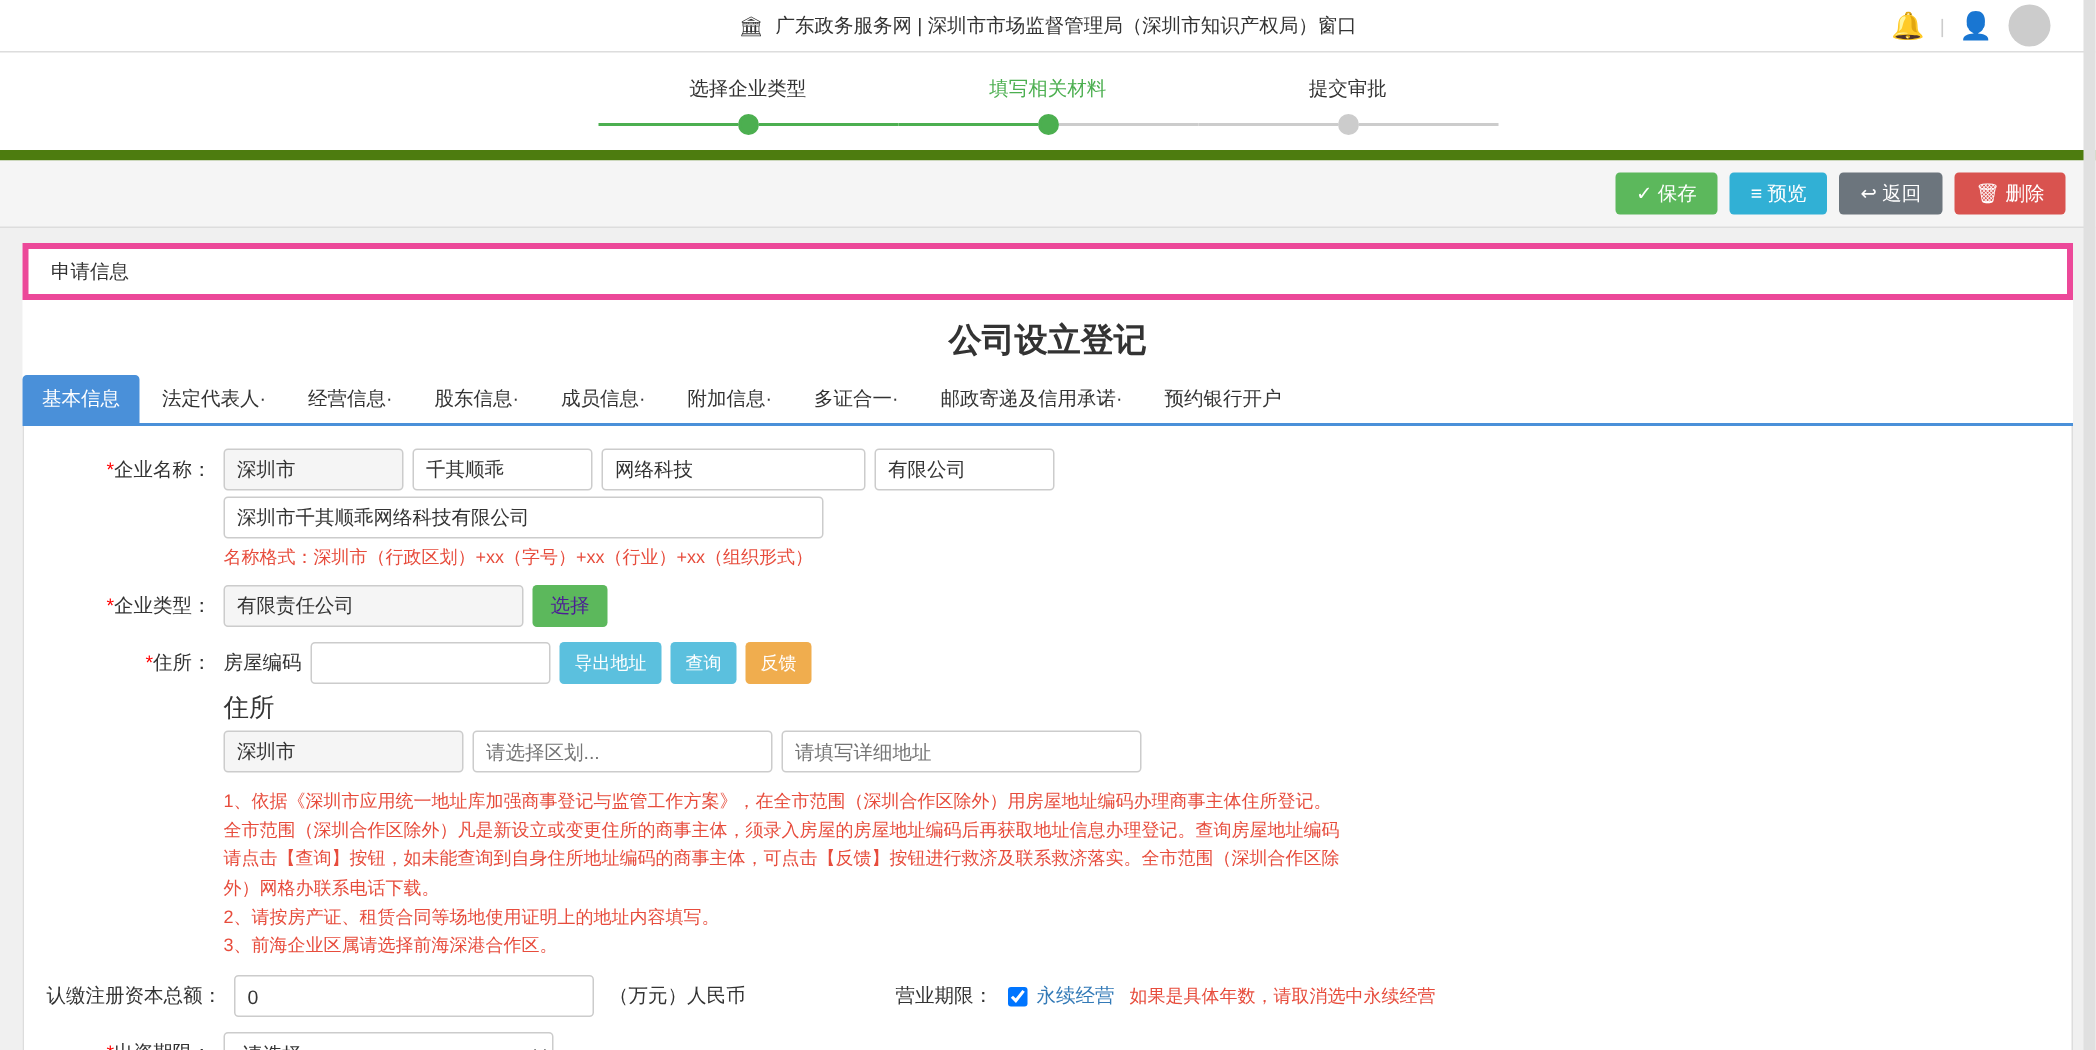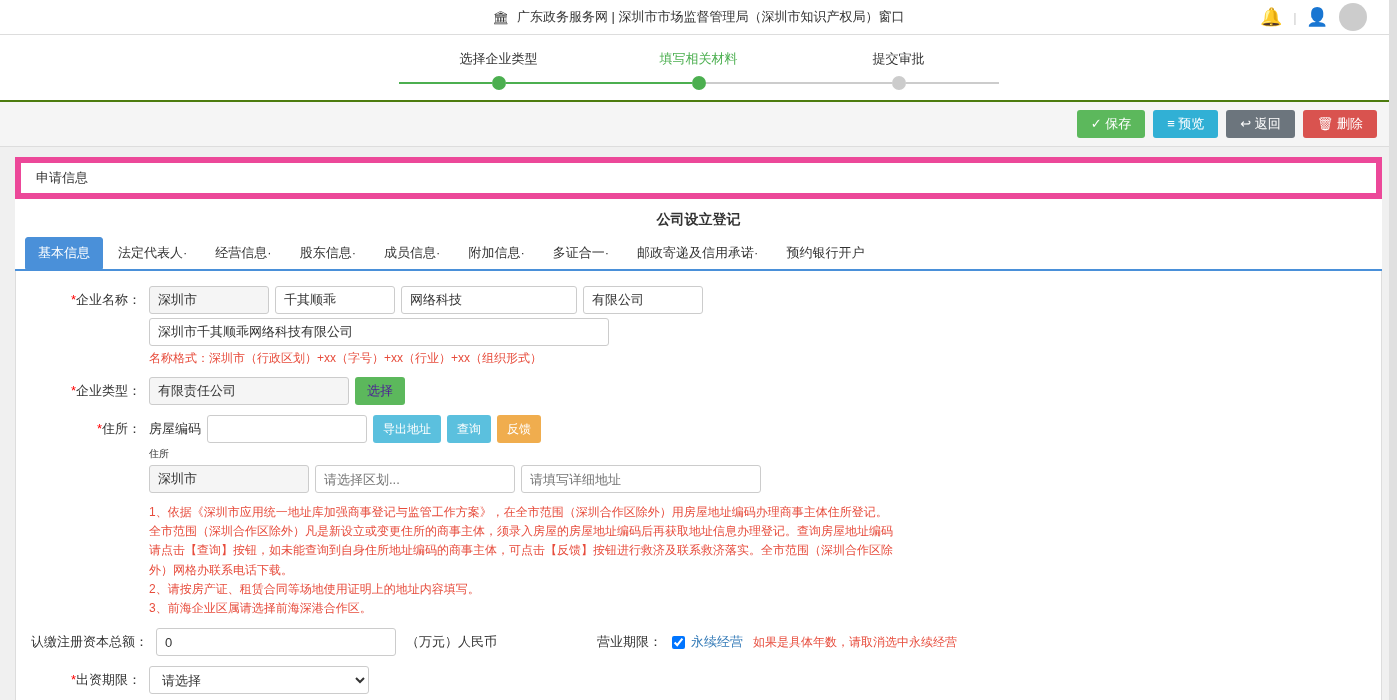--- a/index.html
+++ b/index.html
@@ -33,21 +33,21 @@
     }
 
     
     .steps-bar {
       background: #fff;
       padding: 15px 0 10px;
       display: flex;
       justify-content: center;
       align-items: flex-start;
       gap: 0;
-      border-bottom: 2px solid #4d7c0f;
+      border-bottom: 7px solid #4d7c0f;
       text-align: center;
     }
     .step {
       display: flex;
       flex-direction: column;
       align-items: center;
       width: 200px;
     }
     .step-label { font-size: 13px; color: #333; margin-bottom: 8px; }
     .step-label.active { color: #4caf50; }
@@ -81,41 +81,41 @@
     .btn-preview { background: #31b0d5; color: #fff; }
     .btn-back { background: #6c757d; color: #fff; }
     .btn-delete { background: #d9534f; color: #fff; }
 
     
     .content { background: #f0f0f0; padding: 10px 15px; }
 
     
     .section-header {
       background: #fff;
-      border: 6px solid #ec4899;
+      border: 4px solid #ec4899;
       padding: 6px 15px;
       margin-bottom: 0;
     }
     .section-header-title { font-size: 13px; color: #333; }
 
     
     .form-title {
       text-align: center;
-      font-size: 14px;
+      font-size: 22px;
       font-weight: bold;
       padding: 12px 0 8px;
       background: #fff;
     }
 
     
     .tabs {
       display: flex;
       background: #fff;
       border-bottom: 2px solid #4a90d9;
-      padding: 0 10px;
+      padding: 0 0;
       gap: 2px;
     }
     .tab {
       padding: 6px 12px;
       font-size: 13px;
       cursor: pointer;
       border-radius: 3px 3px 0 0;
       border: 1px solid transparent;
       color: #333;
       white-space: nowrap;
@@ -274,21 +274,21 @@
         <span style="color:red;">*</span>企业名称：
       </div>
       <div class="form-controls">
         <div class="form-inline">
           <input type="text" class="small" value="深圳市" readonly="" style="">
           <input type="text" class="small" value="千其顺乖" style="">
           <input type="text" class="medium" value="网络科技" style="">
           <input type="text" class="small" value="有限公司" style="">
         </div>
         <div class="form-inline">
-          <input type="text" style="width: 460px;" value="深圳市千其顺乖网络科技有限公司">
+          <input type="text" style="width: 400px;" value="深圳市千其顺乖网络科技有限公司">
         </div>
         <div>
           <span class="format-hint">名称格式：深圳市（行政区划）+xx（字号）+xx（行业）+xx（组织形式）</span>
         </div>
       </div>
     </div>
 
     <div class="form-row">
       <div class="form-label">
         <span style="color:red;">*</span>企业类型：
@@ -309,21 +309,21 @@
 
         <div class="form-inline">
           <span style="font-size:13px;">房屋编码</span>
           <input type="text" style="width: 160px;" value="">
           <button class="btn-action export">导出地址</button>
           <button class="btn-action query">查询</button>
           <button class="btn-action feedback">反馈</button>
         </div>
 
         <div class="form-inline">
-          <span style="font-size:10px;">住所</span>
+          <span style="font-size:17px;">住所</span>
         </div>
         <div class="form-inline">
           <input type="text" style="width: 160px;" value="深圳市" readonly="">
           <input type="text" style="width: 200px;" placeholder="请选择区划...">
           <input type="text" style="width: 240px;" placeholder="请填写详细地址">
         </div>
 
         <div style="margin-top:6px; max-width:750px;">
           <p class="info-text">1、依据《深圳市应用统一地址库加强商事登记与监管工作方案》，在全市范围（深圳合作区除外）用房屋地址编码办理商事主体住所登记。全市范围（深圳合作区除外）凡是新设立或变更住所的商事主体，须录入房屋的房屋地址编码后再获取地址信息办理登记。查询房屋地址编码请点击【查询】按钮，如未能查询到自身住所地址编码的商事主体，可点击【反馈】按钮进行救济及联系救济落实。全市范围（深圳合作区除外）网格办联系电话下载。</p>
           <p class="info-text">2、请按房产证、租赁合同等场地使用证明上的地址内容填写。</p>

